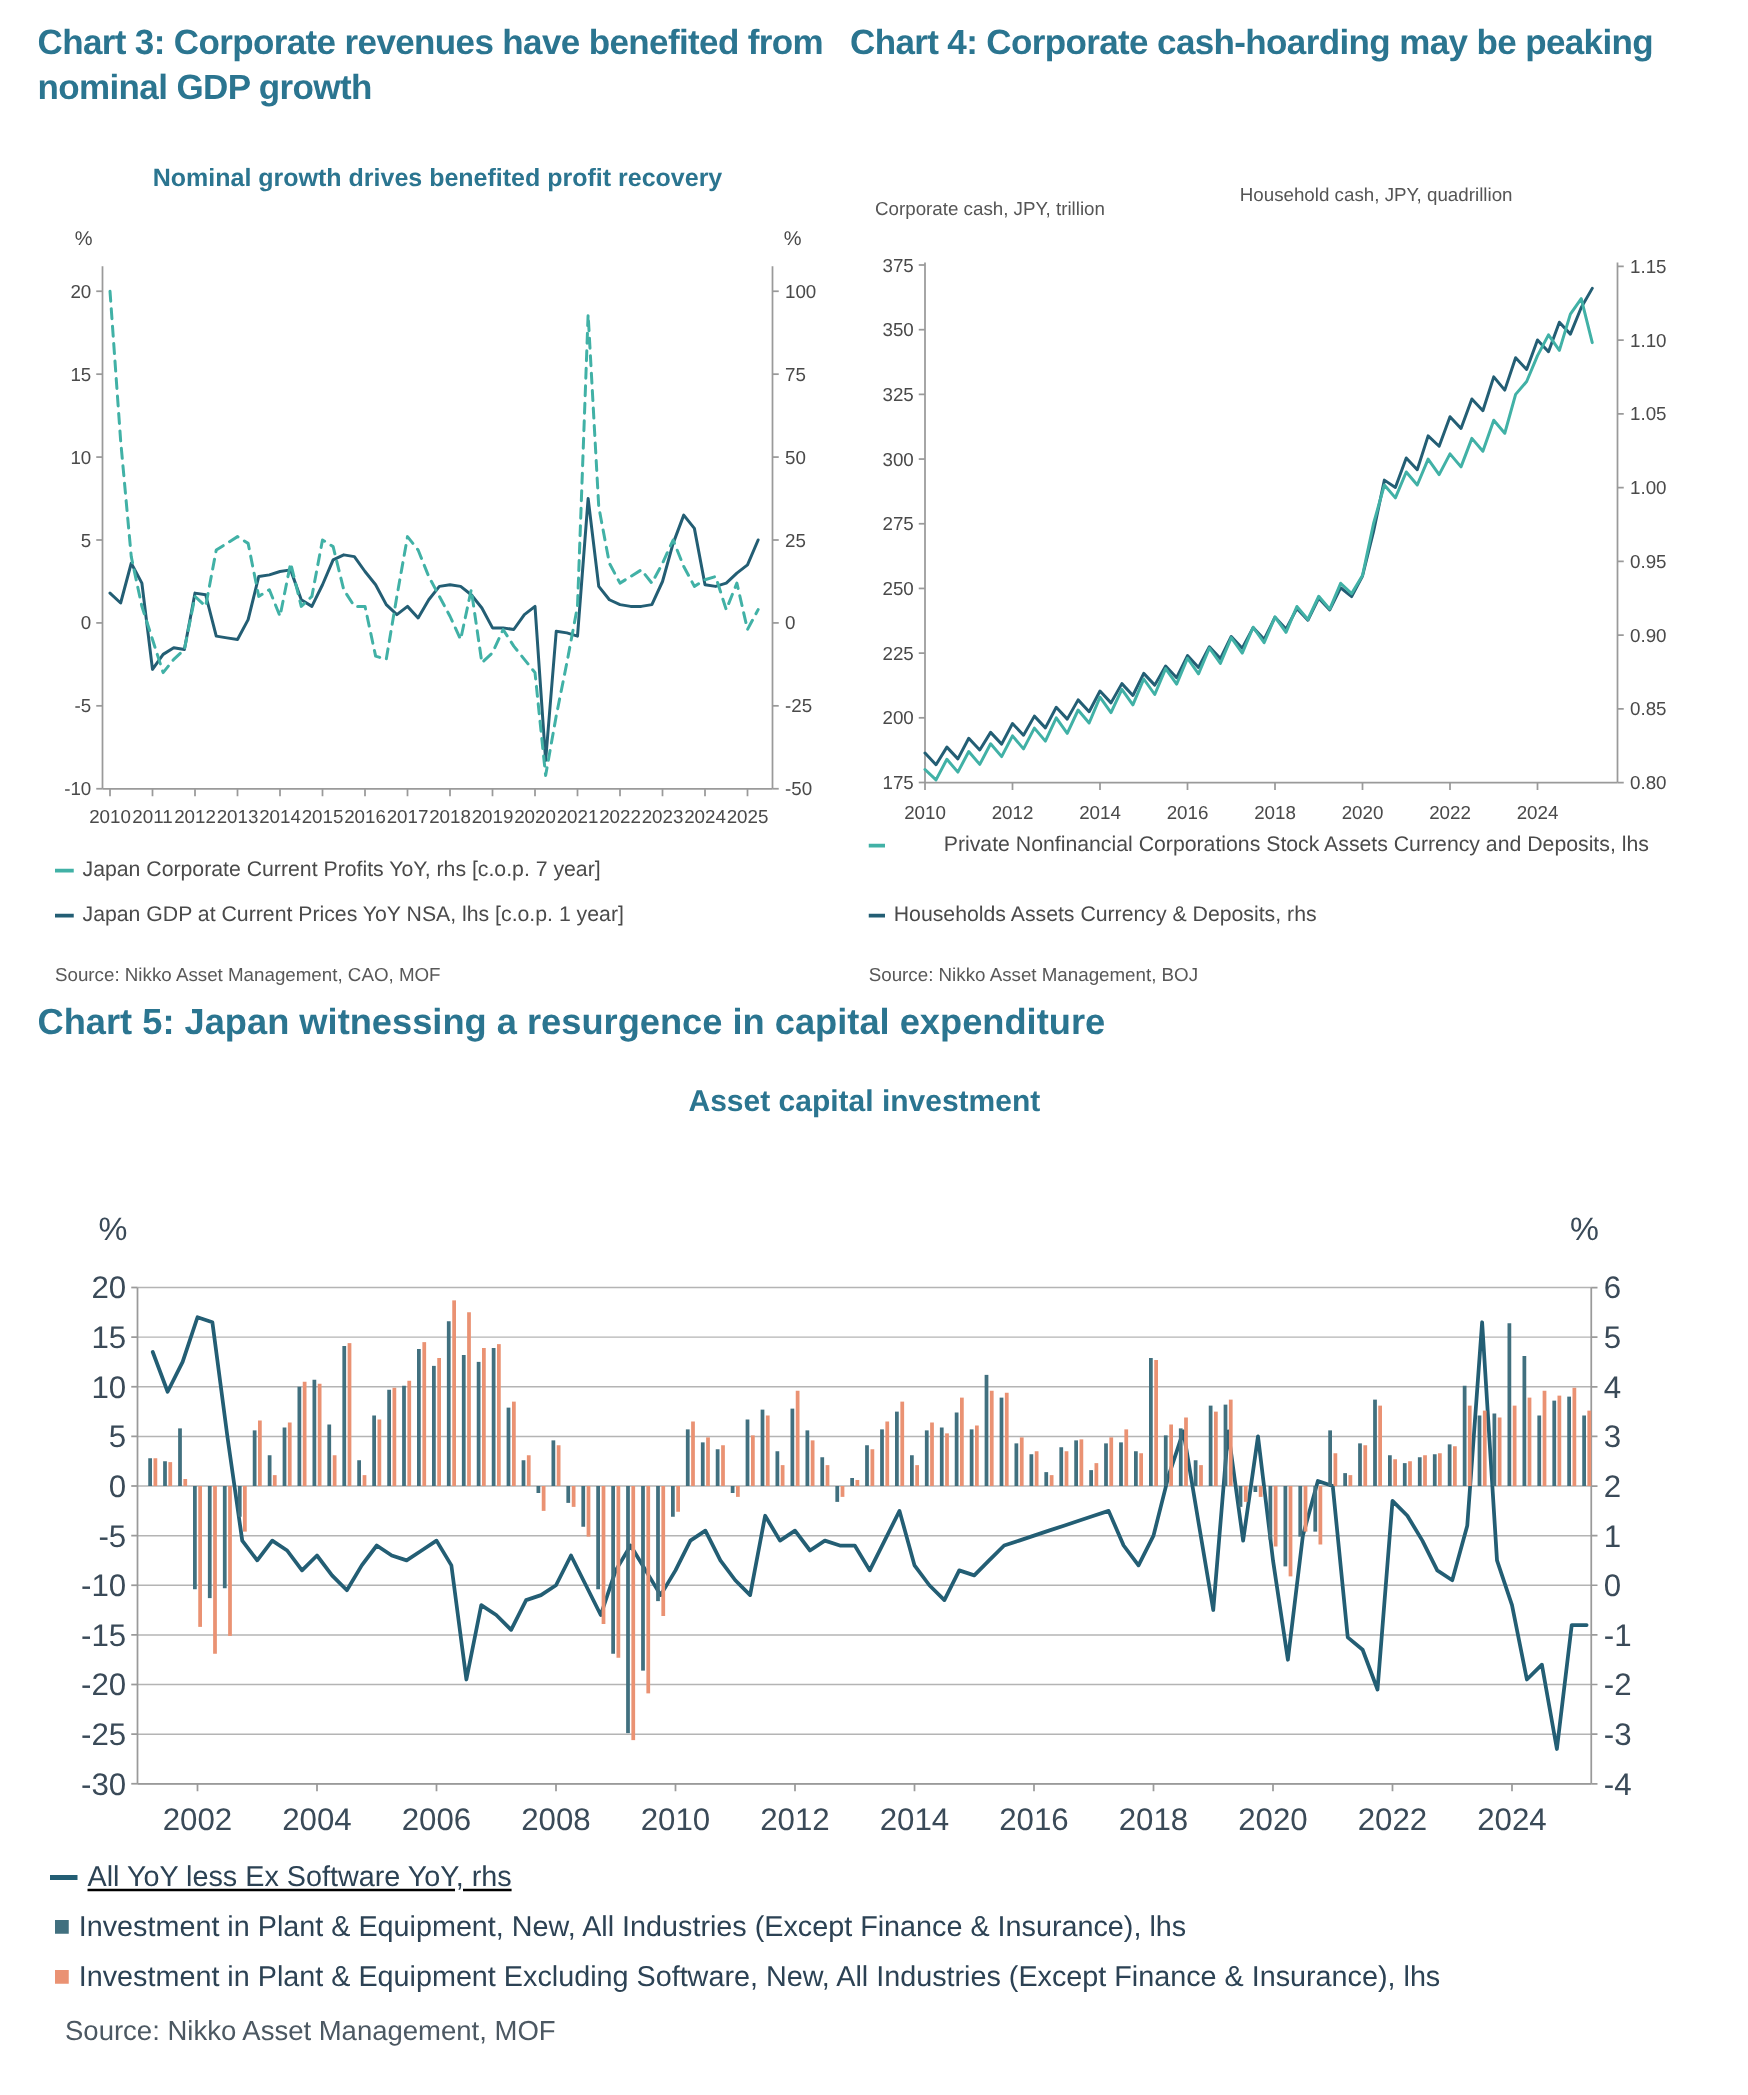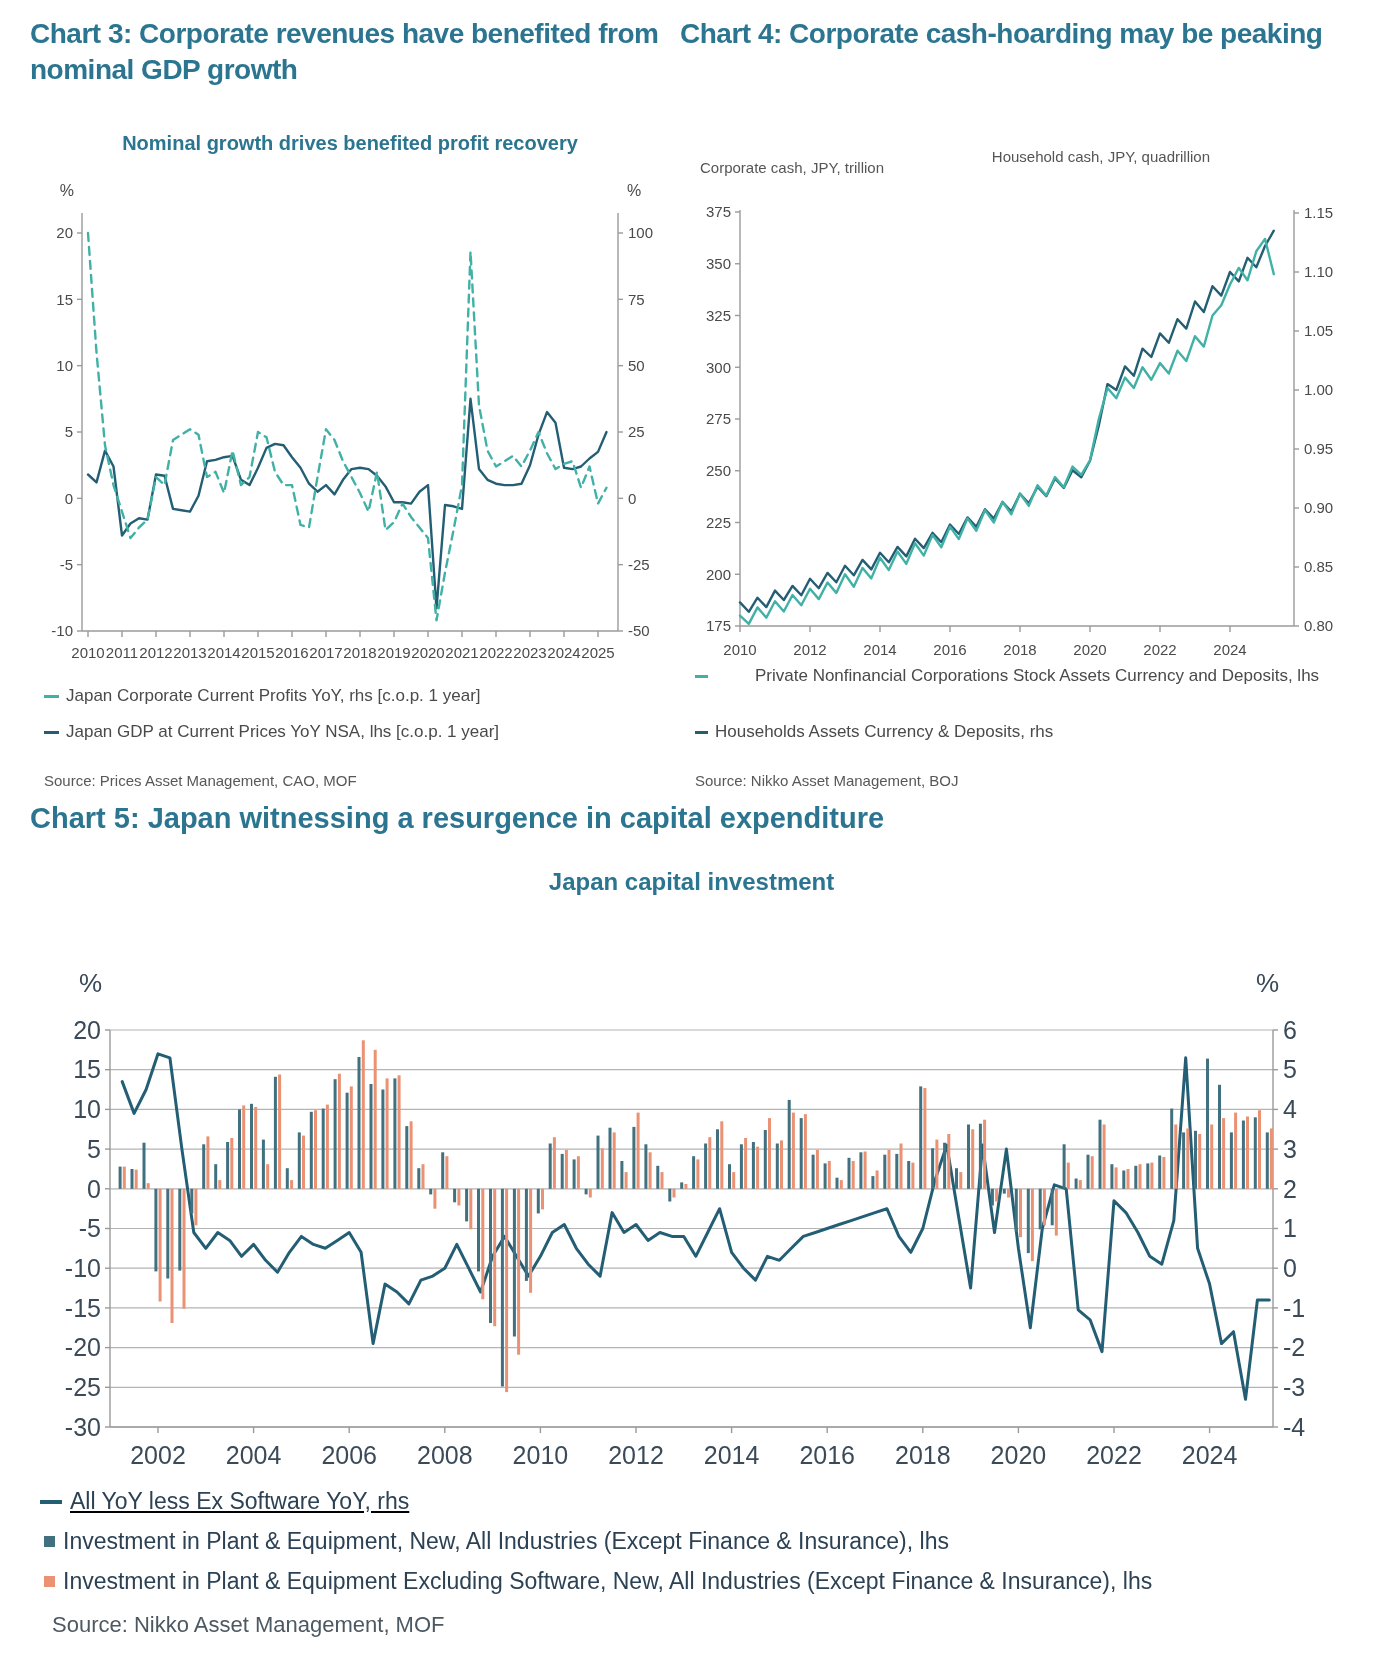--- a/index.html
+++ b/index.html
@@ -436,44 +436,44 @@
         <rect x="1258.0" y="1110.2" width="3" height="78.6" fill="#ea9273"></rect>
         <rect x="1269.9" y="1128.5" width="3" height="60.3" fill="#ea9273"></rect>
       </g>
     </svg>
 
   <div class="abs h" style="left: 30px; top: 16px; width: 660px; color: rgb(43, 117, 144);">Chart 3: Corporate revenues have benefited from nominal GDP growth</div>
   <div class="abs sub" style="left: 82px; top: 132px; width: 536px; font-size: 20px; color: rgb(43, 117, 144);">Nominal growth drives benefited profit recovery</div>
 
   <div class="abs lrow" style="left:44px;top:686px;">
     <span class="lm" style="background: rgb(65, 177, 166);"></span>
-    <span class="ltext-sm">Japan Corporate Current Profits YoY, rhs [c.o.p. 1 year]</span>
+    <span class="ltext-sm">Japan Corporate Current Profits YoY, rhs [c.o.p. 7 year]</span>
   </div>
   <div class="abs lrow" style="left:44px;top:722px;">
     <span class="lm" style="background: rgb(35, 94, 116);"></span>
     <span class="ltext-sm">Japan GDP at Current Prices YoY NSA, lhs [c.o.p. 1 year]</span>
   </div>
-  <div class="abs src-sm" style="left:44px;top:772px;">Source: Prices Asset Management, CAO, MOF</div>
+  <div class="abs src-sm" style="left:44px;top:772px;">Source: Nikko Asset Management, CAO, MOF</div>
 
   <div class="abs h" style="left: 680px; top: 16px; width: 716px; color: rgb(43, 117, 144);">Chart 4: Corporate cash-hoarding may be peaking</div>
   <div class="abs axtitle" style="left:700px;top:148px;margin-top:11px;">Corporate cash, JPY, trillion</div>
   <div class="abs axtitle" style="left:985px;top:148px;width:225px;text-align:right;">Household cash, JPY, quadrillion</div>
 
   <div class="abs lrow" style="left:695px;top:666px;gap:40px;">
     <span class="lm" style="width: 13px; background: rgb(65, 177, 166);"></span>
     <span class="ltext-sm">Private Nonfinancial Corporations Stock Assets Currency and Deposits, lhs</span>
   </div>
   <div class="abs lrow" style="left:695px;top:722px;">
     <span class="lm" style="width: 13px; background: rgb(35, 94, 116);"></span>
     <span class="ltext-sm">Households Assets Currency &amp; Deposits, rhs</span>
   </div>
   <div class="abs src-sm" style="left:695px;top:772px;">Source: Nikko Asset Management, BOJ</div>
 
   <div class="abs h" style="left: 30px; top: 800px; width: 1100px; font-size: 29px; letter-spacing: 0px; color: rgb(43, 117, 144);">Chart 5: Japan witnessing a resurgence in capital expenditure</div>
-  <div class="abs sub" style="left: 110px; top: 868px; width: 1163px; font-size: 24px; color: rgb(43, 117, 144);">Japan capital investment</div>
+  <div class="abs sub" style="left: 110px; top: 868px; width: 1163px; font-size: 24px; color: rgb(43, 117, 144);">Asset capital investment</div>
 
   <div class="abs lrow" style="left:40px;top:1488px;text-decoration:underline;">
     <span class="lm2" style="background: rgb(35, 94, 116);"></span>
     <span class="ltext-lg">All YoY less Ex Software YoY, rhs</span>
   </div>
   <div class="abs lrow" style="left:44px;top:1528px;">
     <span class="sq" style="background: rgb(65, 112, 127);"></span>
     <span class="ltext-lg">Investment in Plant &amp; Equipment, New, All Industries (Except Finance &amp; Insurance), lhs</span>
   </div>
   <div class="abs lrow" style="left:44px;top:1568px;">

